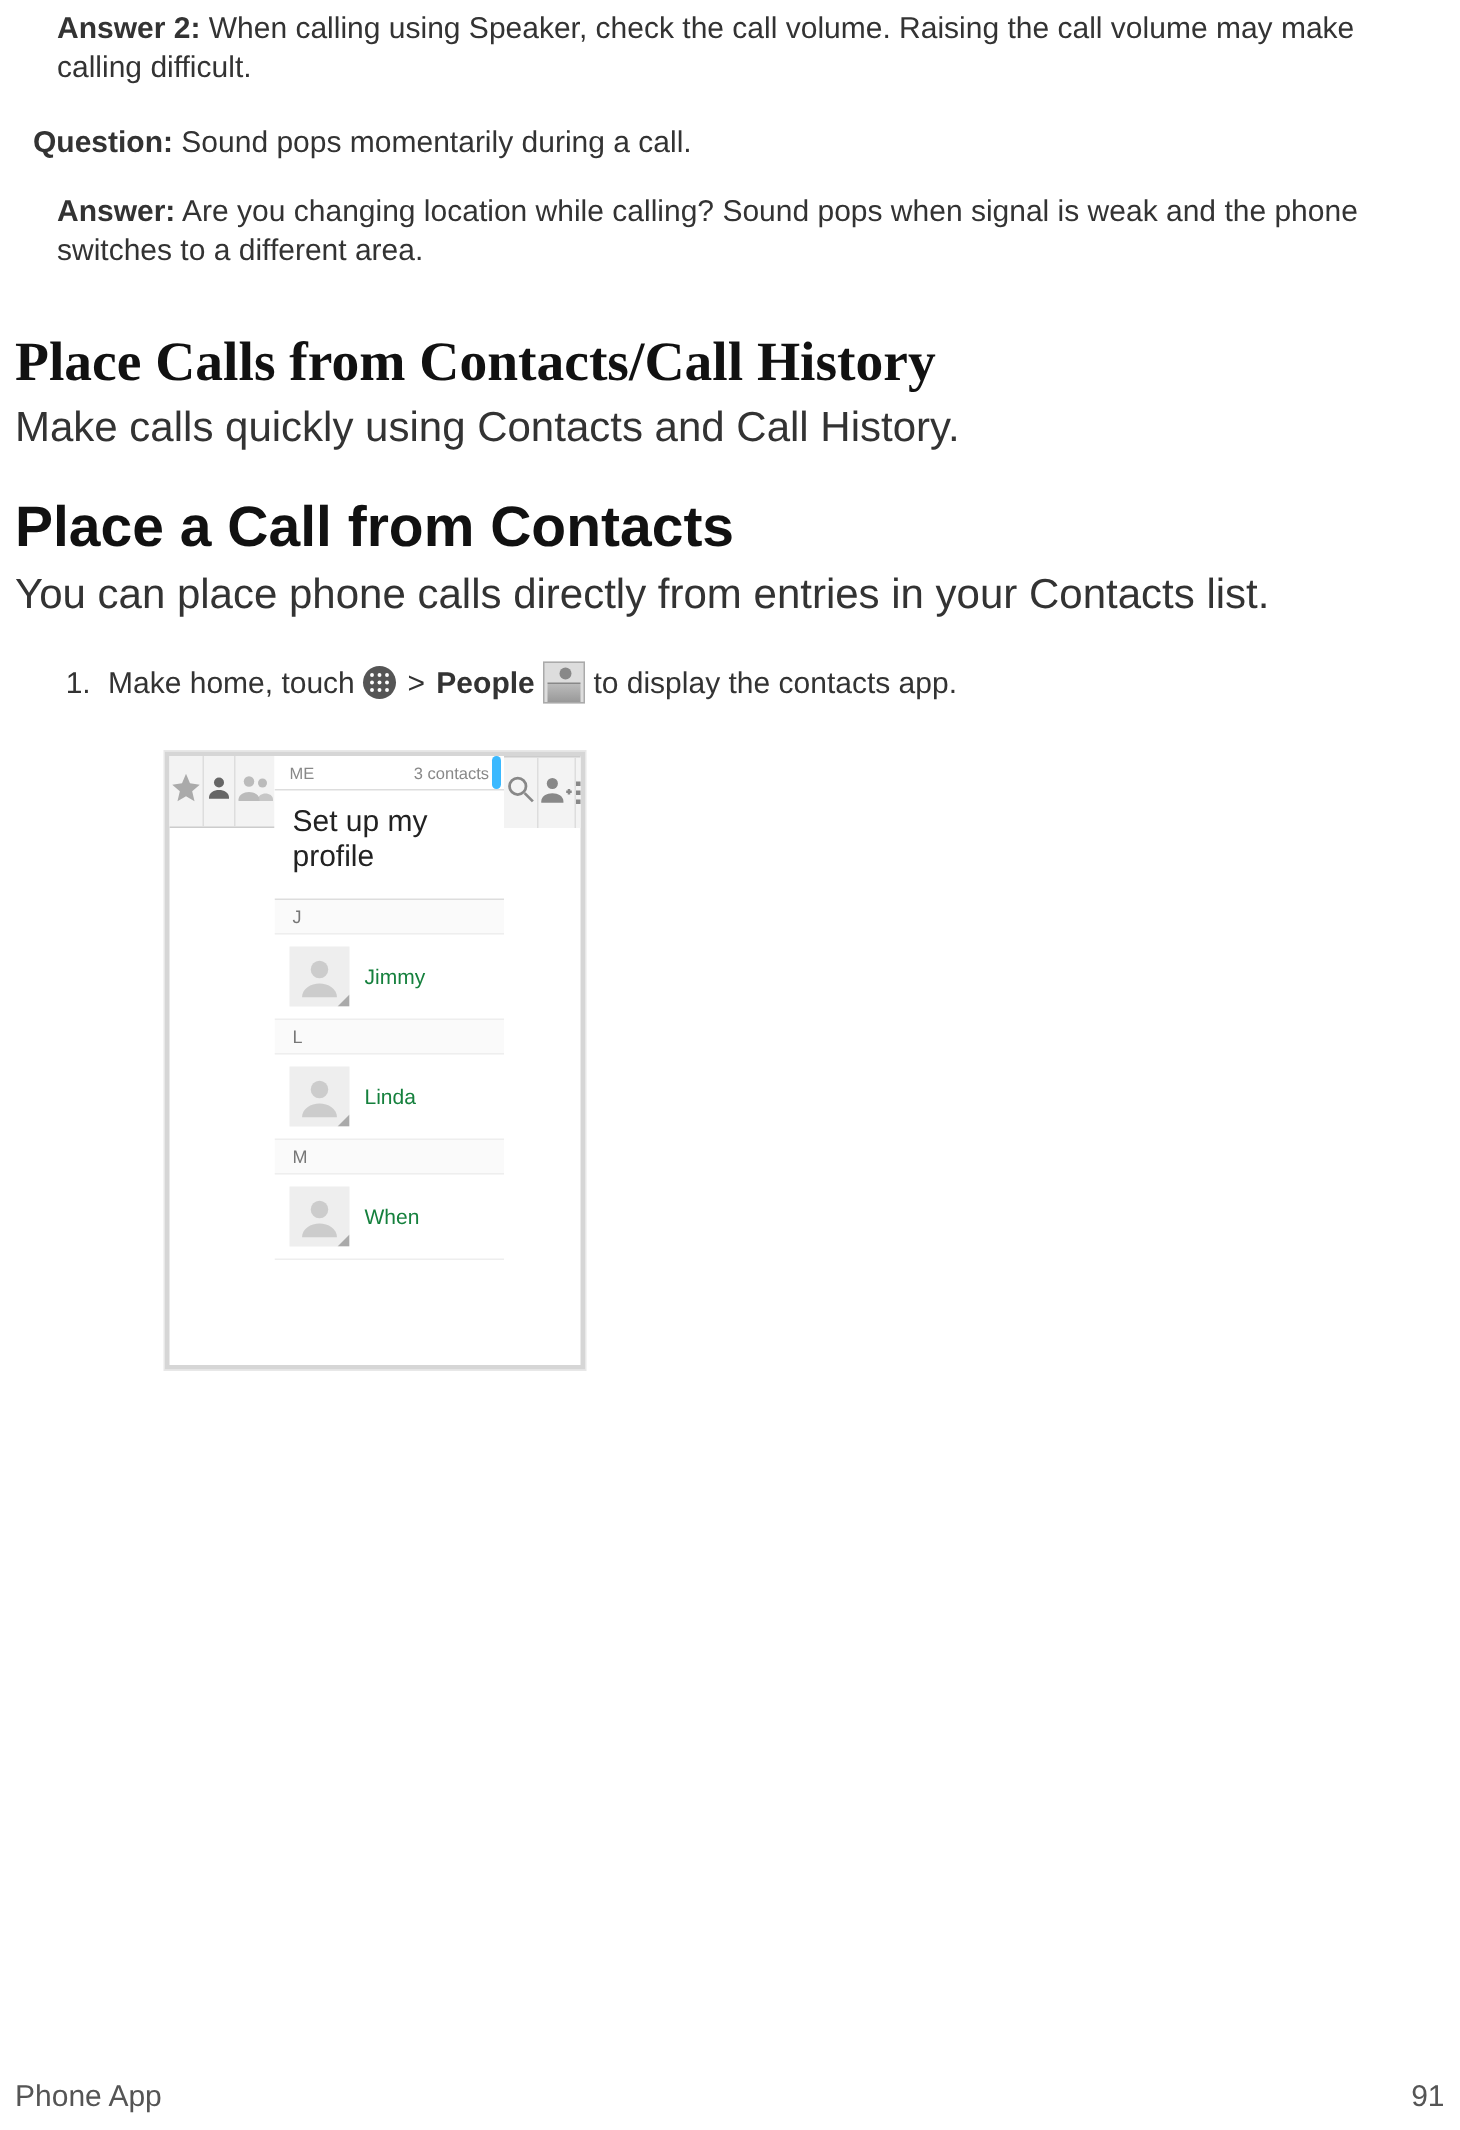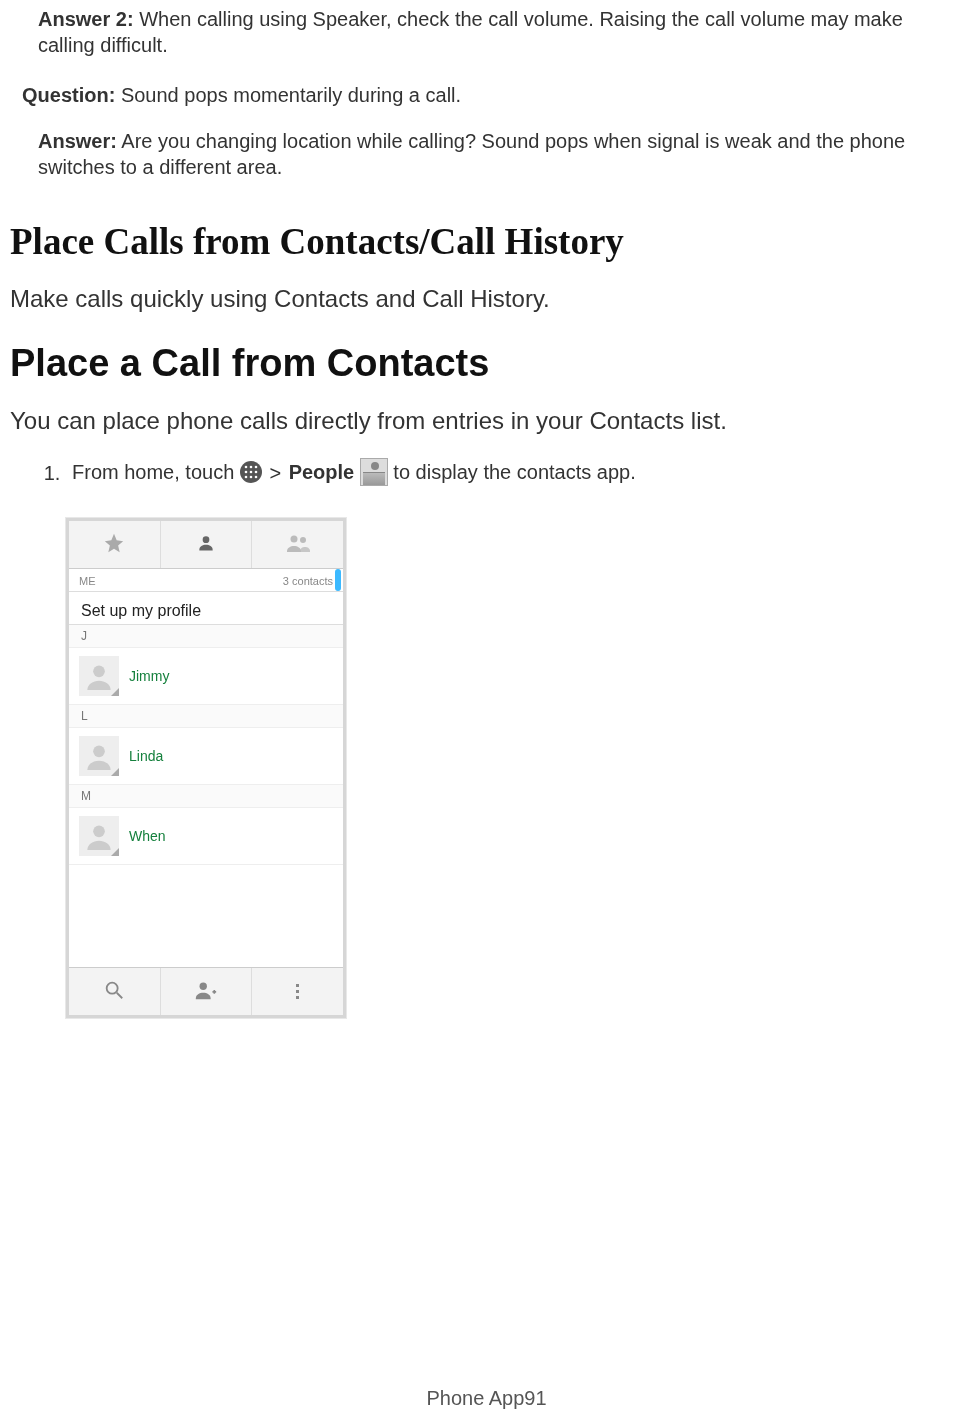--- a/index.html
+++ b/index.html
@@ -31,23 +31,23 @@
     margin: 40px 0 4px 0;
   }
   h2.sub-title {
     font-family: Verdana, Geneva, sans-serif;
     font-weight: bold;
     font-size: 38px;
     color: #111;
     margin: 28px 0 4px 0;
   }
   .body-text {
-    font-size: 24px;
+    font-size: 28px;
     line-height: 1.3;
-    margin-top: 20px;
+    margin-top: 4px;
   }
   ol.steps {
     list-style: decimal;
     margin: 20px 0 0 0;
     padding-left: 56px;
     font-size: 20px;
   }
   ol.steps li { padding-left: 6px; }
   .inline-icon {
     display: inline-flex;
@@ -83,28 +83,28 @@
     position:absolute;
     width:8px;height:8px;border-radius:50%;
     background:#888;
     left:10px; top:3px;
   }
   .gt { margin: 0 2px; }
   .bold { font-weight: bold; }
 
   
   .shot-wrap {
-    margin: 30px 0 0 56px;
+    margin: 30px 0 0 100px;
     width: 280px;
-    height: 500px;
+    height: 412px;
     border: 3px solid #d6d6d6;
     background: #fff;
     box-shadow: 0 0 0 1px #e8e8e8;
     display:flex;
-    flex-direction:column;
+    flex-direction:row;
     font-family: 'Helvetica Neue', Arial, sans-serif;
   }
   .shot-tabs {
     display:flex;
     height:48px;
     border-bottom:1px solid #ccc;
     background:#f3f3f3;
   }
   .shot-tab {
     flex:1;
@@ -138,22 +138,22 @@
     width:6px;height:22px;
     background:#3bb9ff;
     border-radius:3px;
   }
   .scroll-track {
     position:absolute;
     right:2px; top:0;
     width:6px; height:22px;
   }
   .profile-row {
-    padding: 10px 12px 4px 12px;
-    font-size:16px;
+    padding: 10px 12px 16px 12px;
+    font-size:20px;
     color:#222;
     border-bottom:1px solid #ddd;
   }
   .letter-header {
     padding: 4px 10px 4px 12px;
     font-size:12px;
     color:#777;
     background:#fafafa;
     border-bottom:1px solid #eee;
   }
@@ -203,21 +203,21 @@
   }
   .menu-dots span {
     width:3px;height:3px;background:#888;
   }
 
   
   .footer {
     position:absolute;
     left:10px; right:10px; bottom:16px;
     display:flex;
-    justify-content:center;
+    justify-content:space-between;
     font-size:20px;
     color:#555;
   }
 </style>
 </head>
 <body>
 
 <div class="page">
 
   <p class="qa-line indent-1">
@@ -233,21 +233,21 @@
   </p>
 
   <h1 class="section-title">Place Calls from Contacts/Call History</h1>
   <p class="body-text">Make calls quickly using Contacts and Call History.</p>
 
   <h2 class="sub-title">Place a Call from Contacts</h2>
   <p class="body-text">You can place phone calls directly from entries in your Contacts list.</p>
 
   <ol class="steps">
     <li>
-      <span>From home, touch </span>
+      <span>Make home, touch </span>
       <span class="inline-icon apps-icon">
         <svg width="22" height="22" viewBox="0 0 22 22">
           <circle cx="6" cy="6" r="1.3" fill="#fff"></circle>
             <circle cx="11" cy="6" r="1.3" fill="#fff"></circle>
             <circle cx="16" cy="6" r="1.3" fill="#fff"></circle>
           <circle cx="6" cy="11" r="1.3" fill="#fff"></circle>
             <circle cx="11" cy="11" r="1.3" fill="#fff"></circle>
             <circle cx="16" cy="11" r="1.3" fill="#fff"></circle>
           <circle cx="6" cy="16" r="1.3" fill="#fff"></circle>
             <circle cx="11" cy="16" r="1.3" fill="#fff"></circle>

